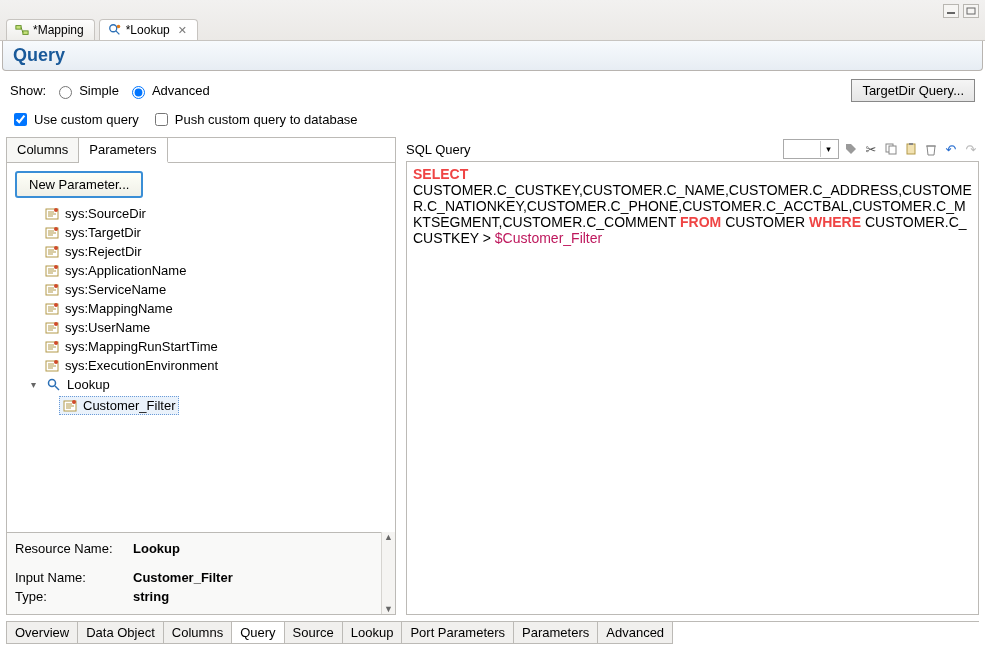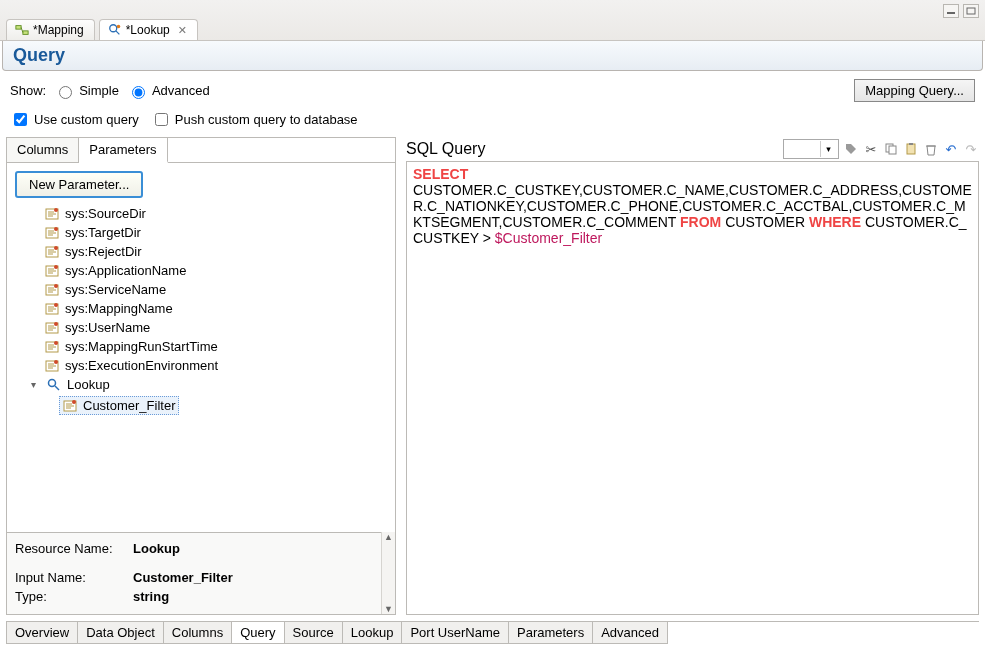--- a/index.html
+++ b/index.html
@@ -201,21 +201,21 @@
     margin-left: 10px;
     display:flex;flex-direction:column;
   }
   .right-header {
     display:flex;
     align-items:center;
     height: 24px;
     gap: 4px;
   }
   .right-header .lbl {
-    font-size: 16px;
+    font-size: 13px;
   }
   .right-toolbar {
     margin-left:auto;
     display:flex;align-items:center;gap:4px;
   }
   .combo {
     width: 56px; height:20px;
     border:1px solid #aaa;
     background:#fff;
     display:flex;align-items:center;justify-content:flex-end;
@@ -310,21 +310,21 @@
 <div class="show-row">
   <span>Show:</span>
   <label>
     <input type="radio" name="showmode" style="">
     <span>Simple</span>
   </label>
   <label>
     <input type="radio" name="showmode" checked="" style="">
     <span>Advanced</span>
   </label>
-  <button class="validate-btn">Mapping Query...</button>
+  <button class="validate-btn">TargetDir Query...</button>
 </div>
 
 <div class="opts-row">
   <label>
     <input type="checkbox" checked="" style="">
     <span>Use custom query</span>
   </label>
   <label>
     <input type="checkbox" style="">
     <span>Push custom query to database</span>
@@ -504,16 +504,16 @@
   </div>
 </div>
 
 <div class="bottom-tabs">
   <div class="btab">Overview</div>
   <div class="btab">Data Object</div>
   <div class="btab">Columns</div>
   <div class="btab active">Query</div>
   <div class="btab">Source</div>
   <div class="btab">Lookup</div>
-  <div class="btab">Port UserName</div>
+  <div class="btab">Port Parameters</div>
   <div class="btab">Parameters</div>
   <div class="btab">Advanced</div>
 </div>
 
 </body></html>

